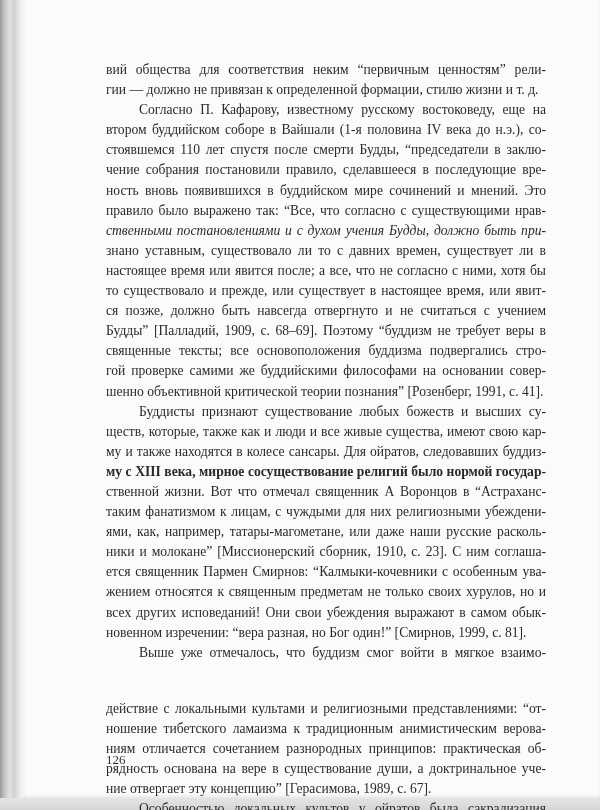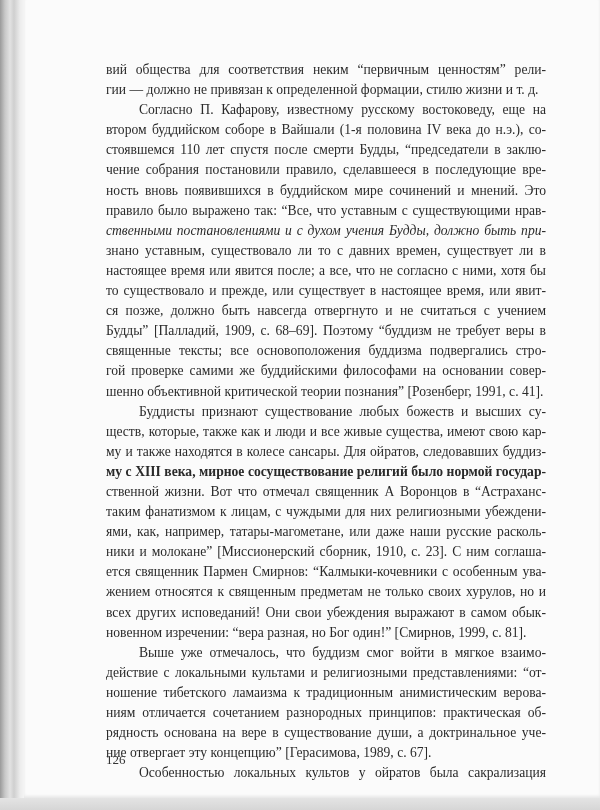--- a/index.html
+++ b/index.html
@@ -42,21 +42,21 @@
 <div class="bottom-edge"></div>
 
 <div class="text" id="body-text">
     <span class="line" style="white-space: nowrap; display: block;">вий общества для соответствия неким “первичным ценностям” рели-</span>
     <span class="line last" style="white-space: nowrap; display: block;">гии — должно не привязан к определенной формации, стилю жизни и т. д.</span>
     <span class="line indent" style="white-space: nowrap; display: block;">Согласно П. Кафарову, известному русскому востоковеду, еще на</span>
     <span class="line" style="white-space: nowrap; display: block;">втором буддийском соборе в Вайшали (1-я половина IV века до н.э.), со-</span>
     <span class="line" style="white-space: nowrap; display: block;">стоявшемся 110 лет спустя после смерти Будды, “председатели в заклю-</span>
     <span class="line" style="white-space: nowrap; display: block;">чение собрания постановили правило, сделавшееся в последующие вре-</span>
     <span class="line" style="white-space: nowrap; display: block;">ность вновь появившихся в буддийском мире сочинений и мнений. Это</span>
-    <span class="line" style="white-space: nowrap; display: block;">правило было выражено так: “Все, что уставным с существующими нрав-</span>
+    <span class="line" style="white-space: nowrap; display: block;">правило было выражено так: “Все, что согласно с существующими нрав-</span>
     <span class="line" style="white-space: nowrap; display: block; font-style: italic;">ственными постановлениями и с духом учения Будды, должно быть при-</span>
     <span class="line" style="white-space: nowrap; display: block;">знано уставным, существовало ли то с давних времен, существует ли в</span>
     <span class="line" style="white-space: nowrap; display: block;">настоящее время или явится после; а все, что не согласно с ними, хотя бы</span>
     <span class="line" style="white-space: nowrap; display: block;">то существовало и прежде, или существует в настоящее время, или явит-</span>
     <span class="line" style="white-space: nowrap; display: block;">ся позже, должно быть навсегда отвергнуто и не считаться с учением</span>
     <span class="line" style="white-space: nowrap; display: block;">Будды” [Палладий, 1909, с. 68–69]. Поэтому “буддизм не требует веры в</span>
     <span class="line" style="white-space: nowrap; display: block;">священные тексты; все основоположения буддизма подвергались стро-</span>
     <span class="line" style="white-space: nowrap; display: block;">гой проверке самими же буддийскими философами на основании совер-</span>
     <span class="line last" style="white-space: nowrap; display: block;">шенно объективной критической теории познания” [Розенберг, 1991, с. 41].</span>
     <span class="line indent" style="white-space: nowrap; display: block;">Буддисты признают существование любых божеств и высших су-</span>
@@ -65,21 +65,21 @@
     <span class="line" style="white-space: nowrap; display: block; font-weight: bold;">му с XIII века, мирное сосуществование религий было нормой государ-</span>
     <span class="line" style="white-space: nowrap; display: block;">ственной жизни. Вот что отмечал священник А Воронцов в “Астраханс-</span>
     <span class="line" style="white-space: nowrap; display: block;">таким фанатизмом к лицам, с чуждыми для них религиозными убеждени-</span>
     <span class="line" style="white-space: nowrap; display: block;">ями, как, например, татары-магометане, или даже наши русские расколь-</span>
     <span class="line" style="white-space: nowrap; display: block;">ники и молокане” [Миссионерский сборник, 1910, с. 23]. С ним соглаша-</span>
     <span class="line" style="white-space: nowrap; display: block;">ется священник Пармен Смирнов: “Калмыки-кочевники с особенным ува-</span>
     <span class="line" style="white-space: nowrap; display: block;">жением относятся к священным предметам не только своих хурулов, но и</span>
     <span class="line" style="white-space: nowrap; display: block;">всех других исповеданий! Они свои убеждения выражают в самом обык-</span>
     <span class="line last" style="white-space: nowrap; display: block;">новенном изречении: “вера разная, но Бог один!” [Смирнов, 1999, с. 81].</span>
     <span class="line indent" style="white-space: nowrap; display: block;">Выше уже отмечалось, что буддизм смог войти в мягкое взаимо-</span>
-    <span class="line" style="white-space: nowrap; display: block;">действие с локальными культами и религиозными представлениями: “от-</span>
+    <span class="line" style="white-space: nowrap; display: block; margin-top: 36px;">действие с локальными культами и религиозными представлениями: “от-</span>
     <span class="line" style="white-space: nowrap; display: block;">ношение тибетского ламаизма к традиционным анимистическим верова-</span>
     <span class="line" style="white-space: nowrap; display: block;">ниям отличается сочетанием разнородных принципов: практическая об-</span>
     <span class="line" style="white-space: nowrap; display: block;">рядность основана на вере в существование души, а доктринальное уче-</span>
     <span class="line last" style="white-space: nowrap; display: block;">ние отвергает эту концепцию” [Герасимова, 1989, с. 67].</span>
     <span class="line indent" style="white-space: nowrap; display: block;">Особенностью локальных культов у ойратов была сакрализация</span>
   </div>
 
 <div class="pagenum">126</div>
 
 </body></html>

